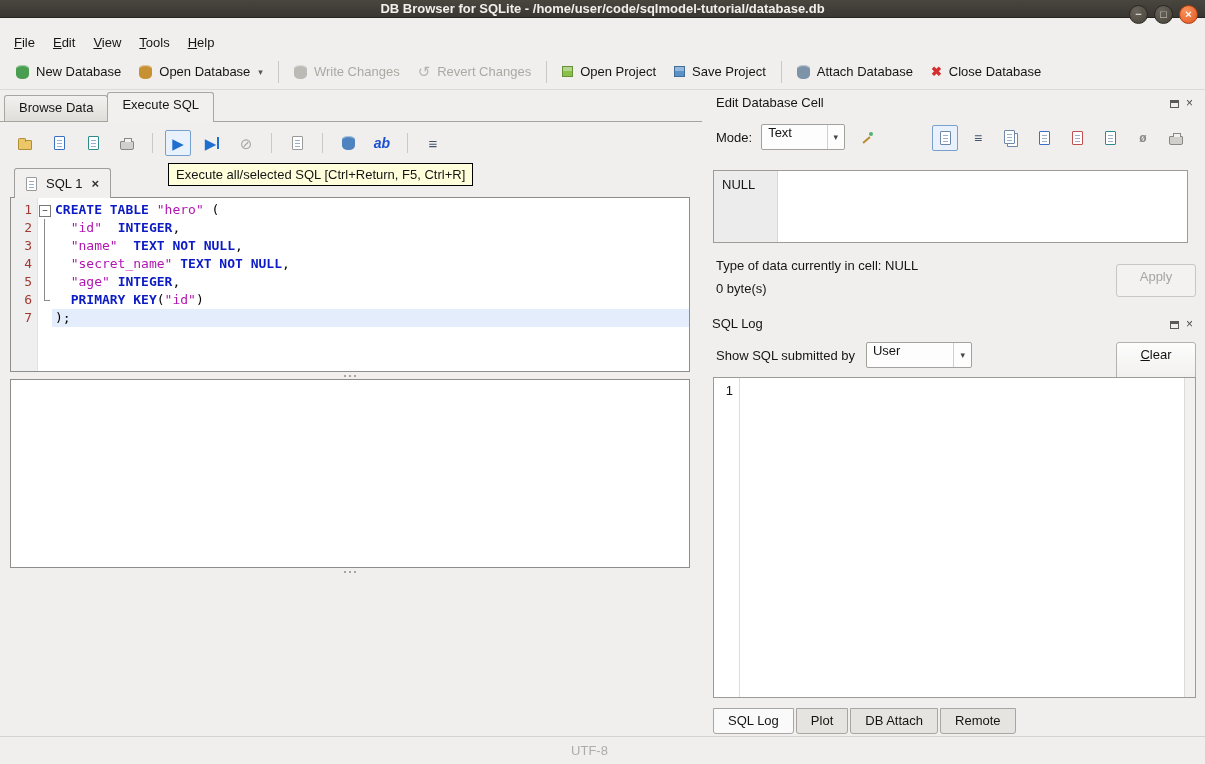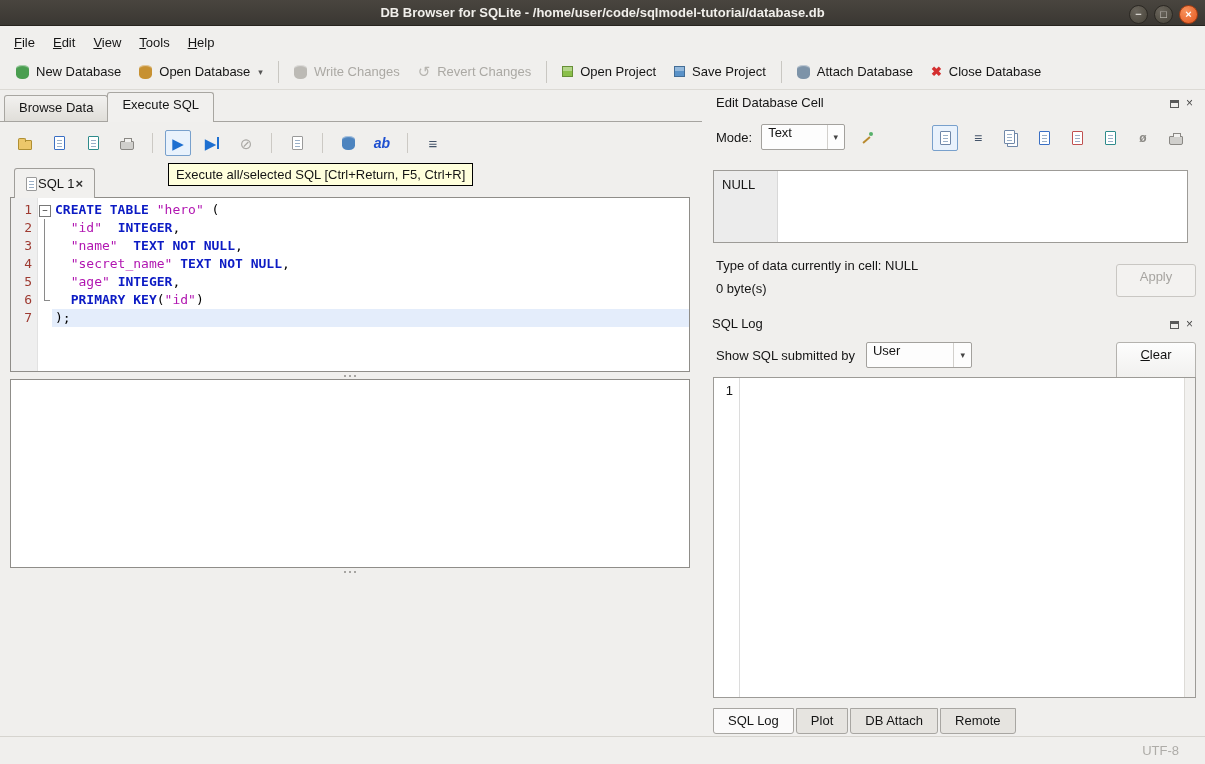--- a/index.html
+++ b/index.html
@@ -1,20 +1,20 @@
 <!DOCTYPE html>
 <html><head>
 <meta charset="utf-8">
 <style>
   *{margin:0;padding:0;box-sizing:border-box}
   body{font-family:"Liberation Sans",sans-serif;font-size:13px;color:#151515;background:#d8d6d2}
   .app{position:relative;width:1205px;height:764px;background:#f0efed;overflow:hidden}
 
   
-  .titlebar{position:absolute;top:0;left:0;right:0;height:26px;background:linear-gradient(#49453f,#3a3732);
+  .titlebar{position:absolute;top:0;left:0;right:0;height:18px;background:linear-gradient(#49453f,#3a3732);
     display:flex;align-items:center;justify-content:center;color:#f1efeb;font-weight:bold;border-bottom:1px solid #27241f}
   .win-btns{position:absolute;right:7px;top:5px;display:flex;gap:6px}
   .win-btn{width:19px;height:19px;border-radius:50%;background:radial-gradient(circle at 35% 30%,#6a655c,#474339);
     border:1px solid #2b2823;color:#d9d6d0;font-size:11px;line-height:17px;text-align:center;cursor:default}
   .win-btn.close{background:radial-gradient(circle at 35% 30%,#f9935c,#e2571f);border-color:#a63d12;color:#fff;font-weight:bold}
 
   
   .menubar{position:absolute;top:30px;left:0;right:0;height:24px;background:#f0efed;display:flex;align-items:center;padding-left:5px}
   .menu-item{display:inline-block;padding:3px 9px}
   .menu-item::first-letter{text-decoration:underline}
@@ -66,21 +66,21 @@
   #pane-frame-line{position:absolute;top:121px;left:0;width:702px;height:1px;background:#a6a4a0;z-index:1}
 
   .sqlbar{position:absolute;top:128px;left:12px;height:30px;display:flex;align-items:center;gap:8px;z-index:2}
   .sbtn{width:26px;height:26px;display:flex;align-items:center;justify-content:center;border-radius:2px}
   .sbtn.focus{border:1px solid #78a0cc;background:#e9f2fc}
   .sbtn-sep{width:1px;height:20px;background:#ccc9c4;margin:0 4px}
 
   .tooltip{position:absolute;left:168px;top:163px;background:#ffffdc;border:1px solid #000;padding:3px 7px;white-space:nowrap;z-index:40}
 
   .sqltabs{position:absolute;top:168px;left:14px;display:flex;z-index:2}
-  .sqltab{display:flex;align-items:center;gap:1px;height:30px;padding:0 11px;background:#f1f0ee;
+  .sqltab{display:flex;align-items:center;gap:9px;height:30px;padding:0 11px;background:#f1f0ee;
     border:1px solid #a09e9a;border-bottom:none;border-radius:3px 3px 0 0}
   .sqltab .close{font-weight:bold;color:#333;font-size:13px}
 
   .editor{position:absolute;top:197px;left:10px;width:680px;height:175px;background:#fff;border:1px solid #8f8d89;
     font-family:"DejaVu Sans Mono",monospace;font-size:13px;overflow:hidden}
   .editor::before{content:"";position:absolute;left:0;top:0;bottom:0;width:26px;background:#efefef;border-right:1px solid #e2e2e2}
   .lines{position:relative;z-index:1;padding-top:3px}
   .code-line{display:flex;height:18px;line-height:18px}
   .ln{width:26px;text-align:right;padding-right:5px;color:#9e3a31;flex:none}
   .fold{width:15px;flex:none;position:relative}
@@ -133,21 +133,21 @@
 
   #log-box{position:absolute;left:713px;top:377px;width:483px;height:321px;background:#fff;border:1px solid #9d9b97}
   #log-gutter{position:absolute;left:0;top:0;bottom:0;width:26px;background:#fff;border-right:1px solid #dcdcdc;padding:5px 6px 0 0;text-align:right}
   #log-scroll{position:absolute;right:0;top:0;bottom:0;width:11px;background:#f2f1ef;border-left:1px solid #dddbd7}
 
   #btabs{position:absolute;left:713px;top:708px;display:flex;gap:2px}
   .btab{padding:4px 14px;height:26px;background:#e6e4e0;border:1px solid #a8a6a2;border-radius:0 0 3px 3px;white-space:nowrap}
   .btab.active{background:#fbfafa}
 
   .statusbar{position:absolute;left:0;right:0;bottom:0;height:28px;background:#f0efed;border-top:1px solid #d6d4cf;
-    display:flex;align-items:center;justify-content:flex-end;padding-right:26px;color:#aeaca8}
+    display:flex;align-items:center;justify-content:center;padding-right:26px;color:#aeaca8}
 </style>
 </head>
 <body>
 
 <div class="app">
 
   <div class="titlebar">
     <span>DB Browser for SQLite - /home/user/code/sqlmodel-tutorial/database.db</span>
     <div class="win-btns">
       <span class="win-btn">−</span>

